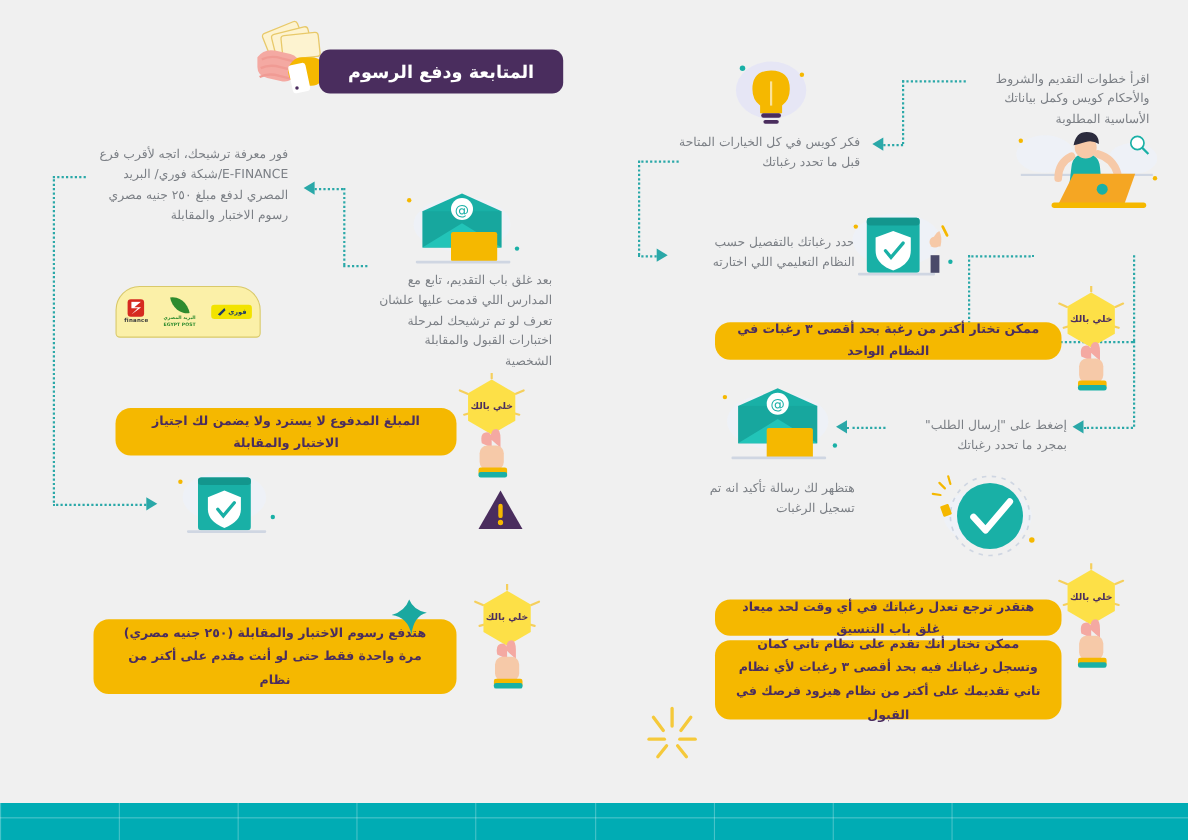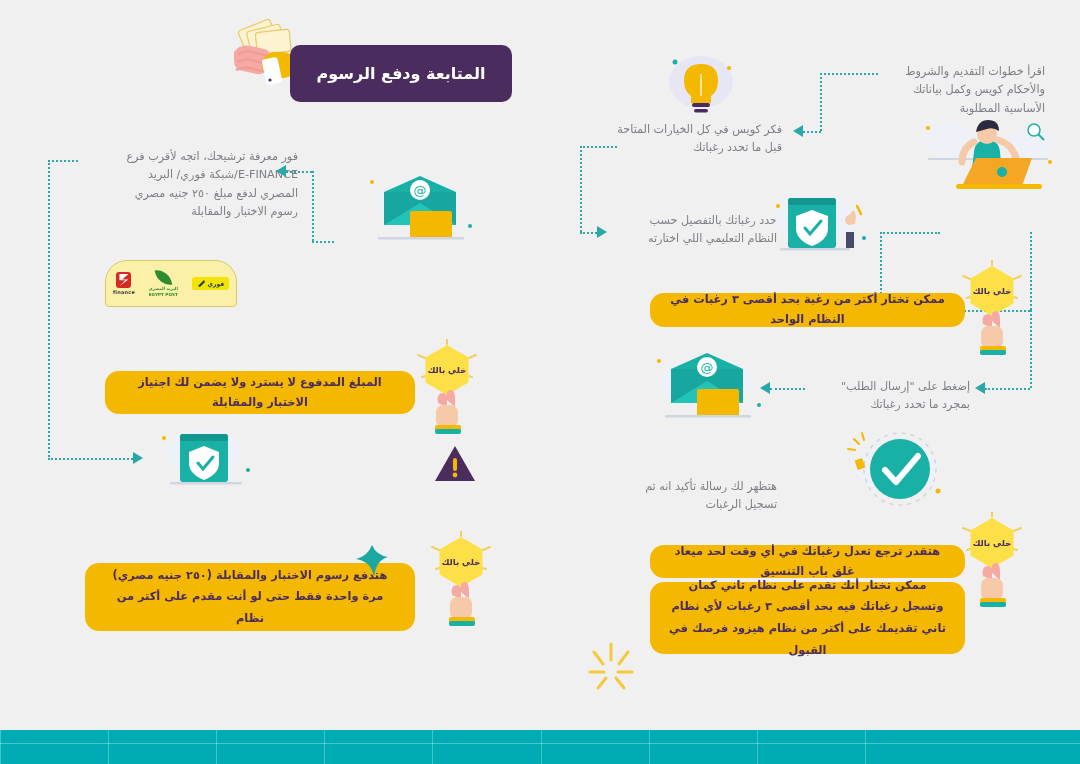--- a/index.html
+++ b/index.html
@@ -8,21 +8,21 @@
     width:1080px;height:764px;
     background:#f0f0f0;
     font-family:"DejaVu Sans","Liberation Sans",sans-serif;
     overflow:hidden;
     position:relative;
   }
   .stage{position:absolute;inset:0;width:1080px;height:764px;}
 
   
   .title-banner{
-    position:absolute;left:290px;top:45px;width:222px;height:57px;
+    position:absolute;left:290px;top:45px;width:222px;height:40px;
     background:#4a2d5e;border-radius:10px;
     display:flex;align-items:center;justify-content:center;
     color:#ffffff;font-size:16px;font-weight:bold;letter-spacing:.3px;
     direction:rtl;
   }
   .title-hand{position:absolute;left:228px;top:18px;width:76px;height:72px;}
 
   
   .txt{
     position:absolute;color:#7b7f85;font-size:11.2px;line-height:1.65;
@@ -233,21 +233,21 @@
   </div>
 
   <div class="txt" style="left:810px;top:378px;width:160px;">إضغط على "إرسال الطلب" بمجرد ما تحدد رغباتك</div>
 
   <div class="dot-teal-h" style="left:985px;top:388px;width:45px;"></div>
   <div class="dot-teal-v" style="left:1030px;top:310px;height:78px;"></div>
   <div class="arrow left" style="left:975px;top:382px;"></div>
   <div class="dot-teal-h" style="left:770px;top:388px;width:35px;"></div>
   <div class="arrow left" style="left:760px;top:382px;"></div>
 
-  <div class="txt" style="left:617px;top:435px;width:160px;margin-top:43px;">هتظهر لك رسالة تأكيد انه تم تسجيل الرغبات</div>
+  <div class="txt" style="left:617px;top:435px;width:160px;">هتظهر لك رسالة تأكيد انه تم تسجيل الرغبات</div>
 
   <div class="ill" style="left:840px;top:425px;width:110px;height:85px;">
     <svg viewBox="0 0 110 85" width="110" height="85">
       <ellipse cx="58" cy="44" rx="40" ry="26" fill="#eef1f7"></ellipse>
       <circle cx="60" cy="44" r="30" fill="#19b0a6"></circle>
       <path d="M45 45 l11 12 l22 -26" stroke="#ffffff" stroke-width="6" fill="none" stroke-linecap="round" stroke-linejoin="round"></path>
       <circle cx="60" cy="44" r="36" fill="none" stroke="#cfd6e2" stroke-width="1.5" stroke-dasharray="4 5"></circle>
       <path d="M14 14 l5 5 M22 8 l2 7 M8 24 l7 1" stroke="#f5b800" stroke-width="2" stroke-linecap="round"></path>
       <rect x="16" y="34" width="8" height="10" rx="1" fill="#f5b800" transform="rotate(-20 20 39)"></rect>
       <circle cx="98" cy="66" r="2.5" fill="#f5b800"></circle>
@@ -293,21 +293,21 @@
         <line x1="44" y1="50" x2="36" y2="40"></line>
       </g>
     </svg>
   </div>
 
   <div class="dot-teal-v" style="left:48px;top:160px;height:300px;"></div>
   <div class="dot-teal-h" style="left:48px;top:160px;width:30px;"></div>
   <div class="dot-teal-h" style="left:48px;top:458px;width:85px;"></div>
   <div class="arrow right" style="left:133px;top:452px;"></div>
 
-  <div class="txt" style="left:84px;top:148px;width:178px;margin-left:36px;">فور معرفة ترشيحك، اتجه لأقرب فرع E-FINANCE/شبكة فوري/ البريد المصري لدفع مبلغ ٢٥٠ جنيه مصري رسوم الاختبار والمقابلة</div>
+  <div class="txt" style="left:84px;top:132px;width:178px;">فور معرفة ترشيحك، اتجه لأقرب فرع E-FINANCE/شبكة فوري/ البريد المصري لدفع مبلغ ٢٥٠ جنيه مصري رسوم الاختبار والمقابلة</div>
 
   <div class="arrow left" style="left:276px;top:165px;"></div>
   <div class="dot-teal-h" style="left:286px;top:171px;width:26px;"></div>
   <div class="dot-teal-v" style="left:312px;top:171px;height:70px;"></div>
   <div class="dot-teal-h" style="left:312px;top:241px;width:22px;"></div>
 
   <div class="ill" style="left:360px;top:168px;width:125px;height:78px;">
     <svg viewBox="0 0 125 78" width="125" height="78">
       <ellipse cx="60" cy="36" rx="44" ry="25" fill="#eef1f7"></ellipse>
       <path d="M24 24 l36 -16 l36 16 l-36 18z" fill="#19b0a6"></path>
@@ -315,20 +315,21 @@
       <path d="M24 57 l36 -22 l36 22z" fill="#22c4b8"></path>
       <rect x="50" y="43" width="42" height="27" rx="2" fill="#f5b800"></rect>
       <circle cx="60" cy="22" r="10" fill="#ffffff"></circle>
       <text x="60" y="27" font-size="13" fill="#19b0a6" text-anchor="middle" font-family="DejaVu Sans">@</text>
       <rect x="18" y="69" width="86" height="2.5" rx="1" fill="#cfd6e2"></rect>
       <circle cx="12" cy="14" r="2" fill="#f5b800"></circle>
       <circle cx="110" cy="58" r="2" fill="#19b0a6"></circle>
     </svg>
   </div>
 
+  <div class="txt" style="left:342px;top:246px;width:160px;">بعد غلق باب التقديم، تابع مع المدارس اللي قدمت عليها علشان تعرف لو تم ترشيحك لمرحلة اختبارات القبول والمقابلة الشخصية</div>
 
   <div class="logos-card">
     <div class="logo-fawry">
       <span>فوري</span>
       <svg width="9" height="9" viewBox="0 0 9 9">
           <path d="M1 7 L7 1 L8 3 L3 8z" fill="#1b3a6b"></path>
         </svg>
     </div>
     <div class="logo-post">
       <div class="leaf"></div>

